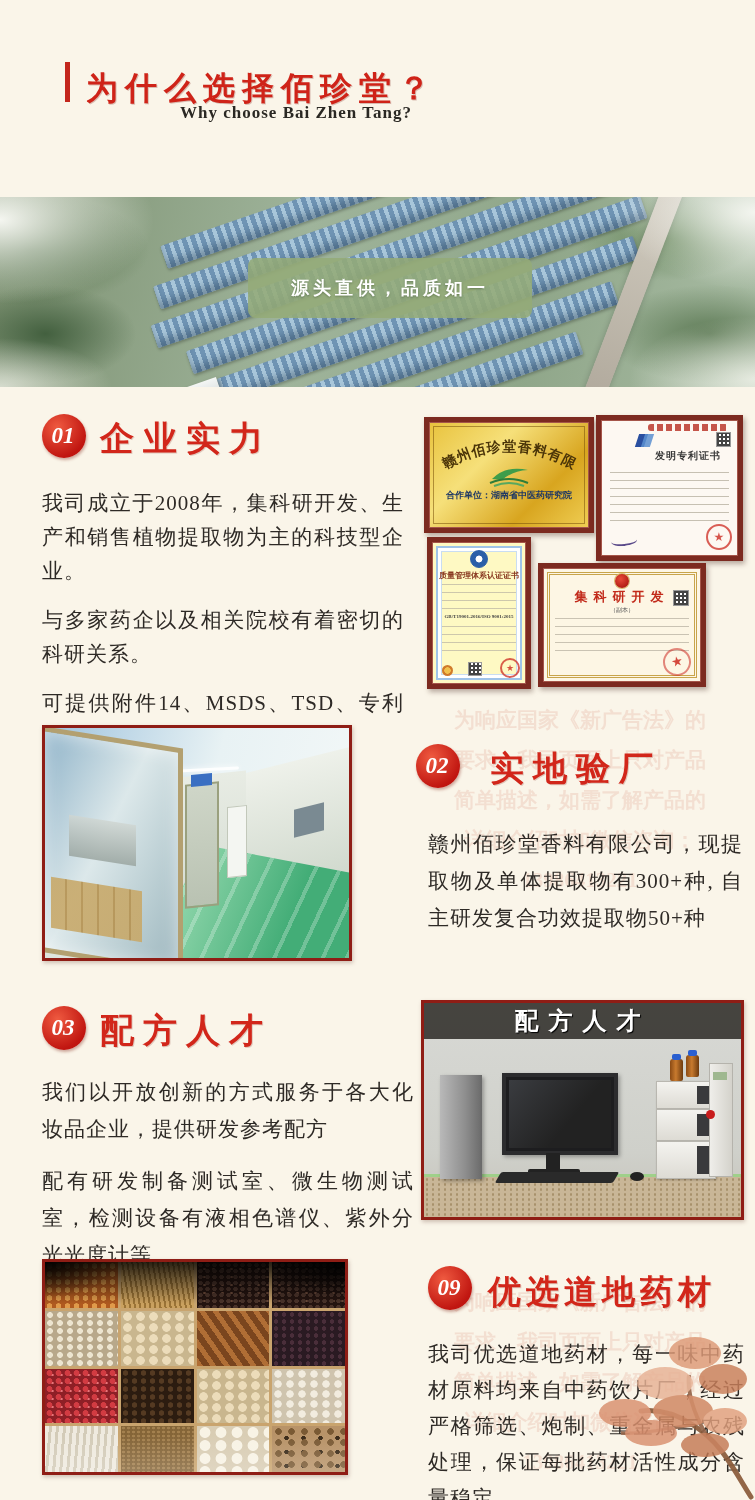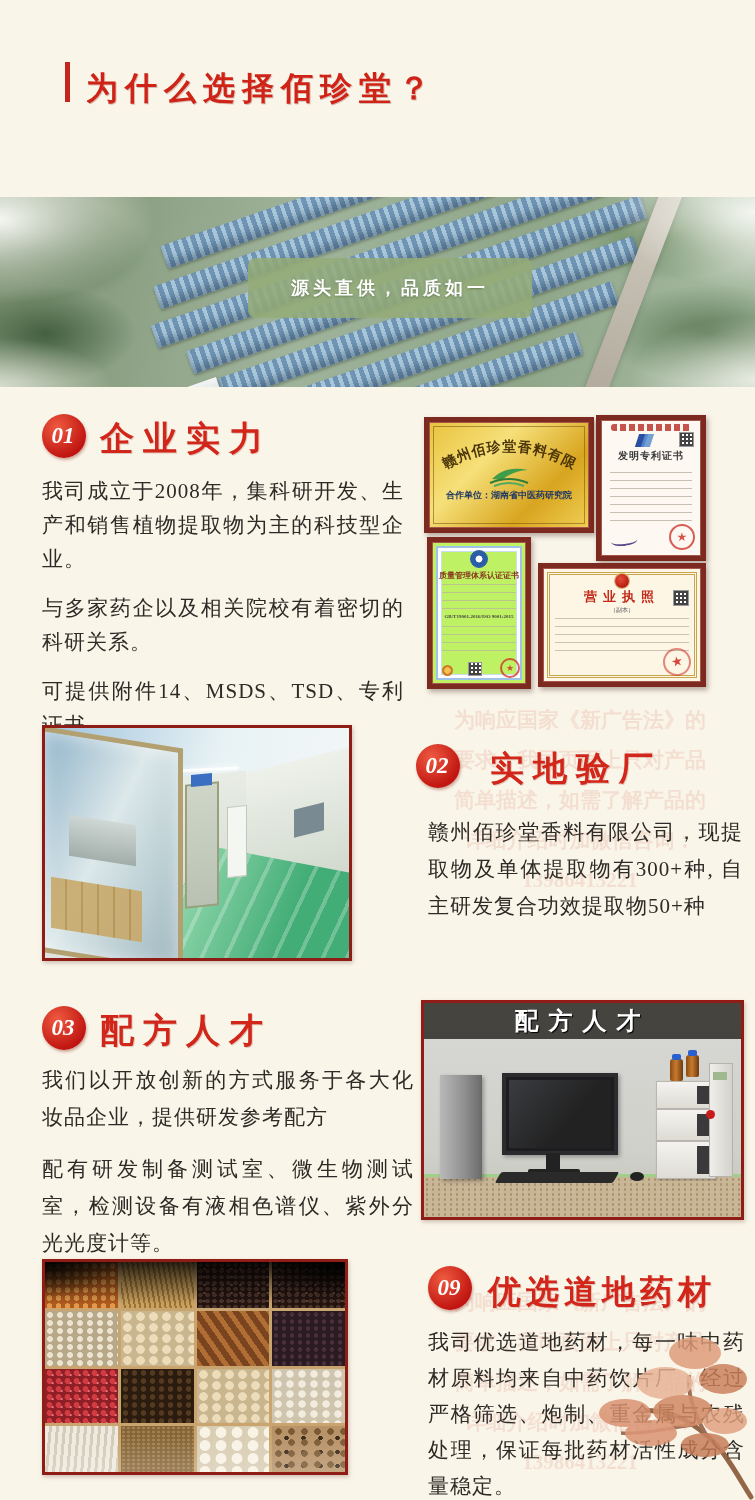--- a/index.html
+++ b/index.html
@@ -50,59 +50,59 @@
         text-shadow:0 1px 2px rgba(40,60,30,.4);white-space:nowrap;}
   
   .numcircle{position:absolute;width:44px;height:44px;border-radius:50%;
      background:radial-gradient(circle at 35% 30%, #ef5a40, #c01510 72%);
      display:flex;align-items:center;justify-content:center;
      box-shadow:1px 2px 3px rgba(120,20,10,.35);}
   .numcircle span{color:#fff;font-size:23px;font-weight:bold;font-style:italic;transform:translateX(-1px);}
   .sec-title{position:absolute;font-size:34px;font-weight:bold;color:#d2261a;letter-spacing:9px;
      white-space:nowrap;text-shadow:1px 1px 0 rgba(120,20,10,.2);}
   .body-text{position:absolute;font-size:21px;line-height:34px;color:#2e2a26;
-     text-align:justify;letter-spacing:1px;}
+     text-align:justify;letter-spacing:1px;margin-top:12px;}
   .body-text p{margin:0 0 15px 0;}
   .body-text.lh37{line-height:37px;}
   
   .wm{position:absolute;width:336px;text-align:center;color:rgba(201,74,52,.13);
       font-weight:bold;font-size:21px;line-height:40px;pointer-events:none;z-index:0;}
   
   .certs{position:absolute;left:420px;top:410px;width:292px;height:280px;}
   .frame{position:absolute;border:5px solid #7c2a20;background:#faf7ef;
       box-shadow:2px 3px 5px rgba(60,30,20,.35), inset 0 0 0 1px #a5554a;}
   .plaque{left:4px;top:7px;width:160px;height:106px;
       background:linear-gradient(135deg,#e8c23c,#f6e07a 35%,#d8a51f 70%,#f0cf55);}
   .plaque-inner{position:absolute;inset:4px;border:1px solid rgba(120,80,10,.55);display:flex;
       flex-direction:column;align-items:center;}
   .plaque-arc{width:150px;height:44px;margin-top:2px;}
   .plaque-arc text{font-size:14px;font-weight:bold;fill:#4a3408;letter-spacing:1px;}
   .plaque-logo{width:46px;height:22px;margin-top:-8px;}
   .plaque-band{margin-top:2px;font-size:9px;font-weight:bold;color:#1f3864;white-space:nowrap;}
-  .patent{left:176px;top:5px;width:100px;height:136px;background:#fdf8f2;}
+  .patent{left:176px;top:5px;width:100px;height:136px;background:#fdf8f2;padding-left:37px;}
   .cert-squiggle{height:7px;margin:4px 10px 2px 10px;
       background:repeating-linear-gradient(90deg,#c5554a 0 6px, transparent 6px 9px);border-radius:3px;}
   .patent-logo{position:absolute;left:34px;top:14px;width:18px;height:14px;}
   .patent-logo i{position:absolute;width:9px;height:13px;transform:skewX(-18deg);}
   .patent-logo i:nth-child(1){left:2px;background:#2a4fa0;}
   .patent-logo i:nth-child(2){left:8px;background:#5a8fd0;opacity:.85;}
   .qr{background:#fff;border:1px solid #999;
       background-image:repeating-linear-gradient(0deg,#444 0 2px,transparent 2px 4px),
                        repeating-linear-gradient(90deg,#444 0 2px,transparent 2px 4px);}
   .patent .qr{position:absolute;right:7px;top:12px;width:13px;height:13px;}
   .cert-title{text-align:center;font-weight:bold;}
   .patent .cert-title{margin-top:18px;font-size:10px;color:#3a3a3a;letter-spacing:1px;}
   .paper-lines{background:repeating-linear-gradient(180deg,#b9b2a2 0 1.5px,transparent 1.5px 8px);}
   .patent .paper-lines{position:absolute;left:9px;right:9px;top:52px;height:56px;opacity:.8;}
   .seal{position:absolute;border-radius:50%;border:2px solid rgba(204,42,32,.75);
         display:flex;align-items:center;justify-content:center;color:rgba(204,42,32,.8);}
   .patent .seal{right:6px;bottom:6px;width:22px;height:22px;font-size:12px;}
   .sig{position:absolute;left:10px;bottom:10px;width:26px;height:8px;
        border-bottom:2px solid #5a4a8a;transform:rotate(-6deg);border-radius:50%;}
-  .iso{left:7px;top:127px;width:94px;height:142px;background:#bef264;}
+  .iso{left:7px;top:127px;width:94px;height:142px;background:#fef9c3;}
   .iso-border{position:absolute;inset:4px;border:2px solid #9fc3e8;box-shadow:inset 0 0 0 3px #fff, inset 0 0 0 4px #c9ddf2;}
   .iso-emblem{position:absolute;left:50%;top:8px;transform:translateX(-50%);width:16px;height:16px;border-radius:50%;
       background:radial-gradient(circle,#fff 30%,#2a5fa8 32% 100%);border:1px solid #2a5fa8;}
   .iso .cert-title{position:absolute;left:4px;right:4px;top:28px;font-size:8px;color:#8a3a22;}
   .iso-std{position:absolute;left:4px;right:4px;top:72px;text-align:center;font-size:5px;font-weight:bold;color:#444;}
   .iso .paper-lines{position:absolute;left:10px;right:10px;top:42px;height:26px;opacity:.7;}
   .iso .paper-lines2{position:absolute;left:10px;right:10px;top:84px;height:28px;opacity:.7;
       background:repeating-linear-gradient(180deg,#b9b2a2 0 1.5px,transparent 1.5px 8px);}
   .iso-medal{position:absolute;left:10px;bottom:8px;width:11px;height:11px;border-radius:50%;
       background:radial-gradient(circle,#f2c14e 40%,#d07a2a 42% 100%);}
@@ -218,20 +218,21 @@
   
   .tree{position:absolute;right:0;bottom:0;width:200px;height:225px;pointer-events:none;opacity:.92;}
 </style>
 </head>
 <body>
 
 <div class="page">
 
   <div class="hdr-bar"></div>
   <h1 class="hdr-title">为什么选择佰珍堂？</h1>
+  <div class="hdr-sub">Why choose Bai Zhen Tang?</div>
 
   <div class="banner">
     <div class="roofs">
       <div class="roof"></div>
       <div class="roof"></div>
       <div class="roof"></div>
       <div class="roof"></div>
       <div class="roof"></div>
       <div class="roof"></div>
       <div class="roof"></div>
@@ -310,21 +311,21 @@
       <div class="iso-std">GB/T19001-2016/ISO 9001:2015</div>
       <div class="paper-lines2"></div>
       <div class="iso-medal"></div>
       <div class="qr"></div>
       <div class="seal">★</div>
     </div>
 
     <div class="frame license">
       <div class="lic-border"></div>
       <div class="lic-emblem"></div>
-      <div class="lic-title">营业执照</div>
+      <div class="lic-title">集科研开发</div>
       <div class="lic-sub">（副本）</div>
       <div class="qr"></div>
       <div class="paper-lines"></div>
       <div class="lic-star">★</div>
     </div>
   </div>
 
   <div class="photo corridor">
     <div class="cor-ceil"></div>
     <div class="cor-light l1"></div>

